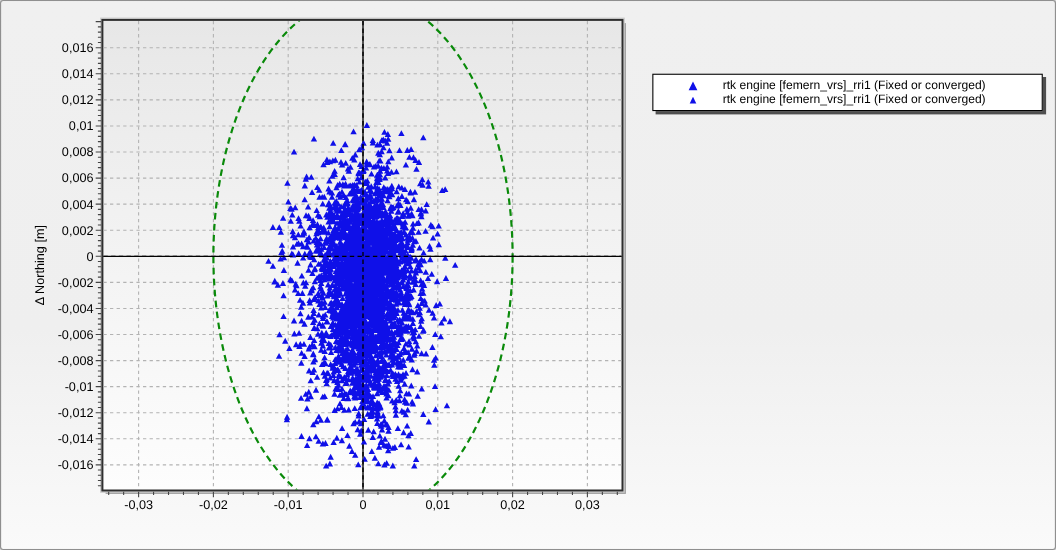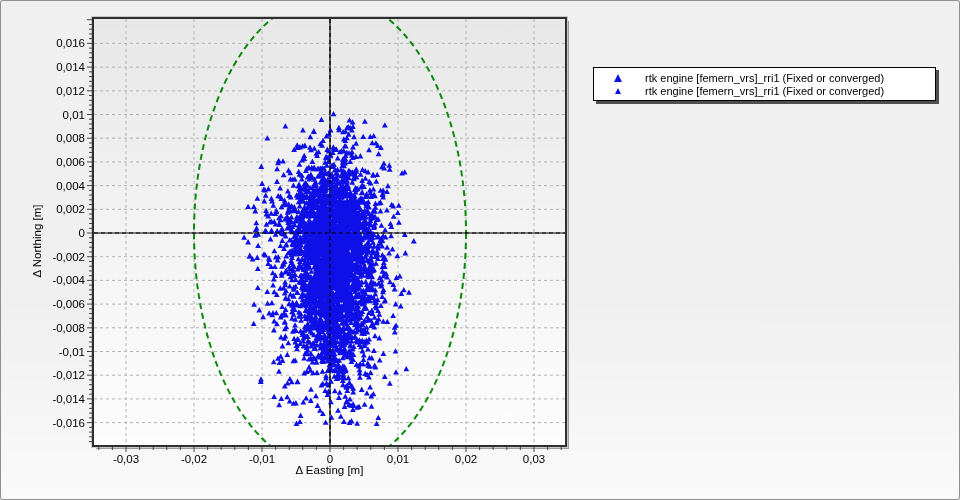--- a/index.html
+++ b/index.html
@@ -17,21 +17,21 @@
     outline:1px solid #c9c9c9;
   }
   #overlay{position:absolute;left:0;top:0;width:960px;height:500px;pointer-events:none;}
   .axis-title{position:absolute;font-size:11.5px;color:#000;white-space:nowrap;}
   #xtitle{left:91px;top:463px;width:475px;text-align:center;}
   #ytitle{left:36px;top:240px;transform:translate(-50%,-50%) rotate(-90deg);}
   #legend{
     position:absolute;left:592px;top:66px;width:337px;
     background:#fff;border:1px solid #000;
     box-shadow:3px 3px 0 #4f4f4f;
-    padding:3px 0 3px 4px;
+    padding:3px 0 3px 16px;
   }
   .lrow{display:flex;align-items:center;height:13.2px;font-size:11px;color:#000;}
   .lmark-box{width:40px;display:flex;justify-content:center;align-items:center;flex:0 0 40px;}
   .ltext{margin-left:7px;white-space:nowrap;}
   .tri-l{width:0;height:0;border-left:4.5px solid transparent;border-right:4.5px solid transparent;border-bottom:8px solid #0f10e8;}
   .tri-s{width:0;height:0;border-left:3.5px solid transparent;border-right:3.5px solid transparent;border-bottom:6.5px solid #0f10e8;}
   .dashline{width:33px;height:3px;}
 </style>
 </head>
 <body>
@@ -233,21 +233,20 @@
         <text x="84" y="283.4" text-anchor="end" font-family="&quot;Liberation Sans&quot;,&quot;DejaVu Sans&quot;,sans-serif" font-size="11.5" fill="#000000">-0,004</text>
         <text x="84" y="307.1" text-anchor="end" font-family="&quot;Liberation Sans&quot;,&quot;DejaVu Sans&quot;,sans-serif" font-size="11.5" fill="#000000">-0,006</text>
         <text x="84" y="330.8" text-anchor="end" font-family="&quot;Liberation Sans&quot;,&quot;DejaVu Sans&quot;,sans-serif" font-size="11.5" fill="#000000">-0,008</text>
         <text x="84" y="354.5" text-anchor="end" font-family="&quot;Liberation Sans&quot;,&quot;DejaVu Sans&quot;,sans-serif" font-size="11.5" fill="#000000">-0,01</text>
         <text x="84" y="378.20000000000005" text-anchor="end" font-family="&quot;Liberation Sans&quot;,&quot;DejaVu Sans&quot;,sans-serif" font-size="11.5" fill="#000000">-0,012</text>
         <text x="84" y="401.9" text-anchor="end" font-family="&quot;Liberation Sans&quot;,&quot;DejaVu Sans&quot;,sans-serif" font-size="11.5" fill="#000000">-0,014</text>
         <text x="84" y="425.6" text-anchor="end" font-family="&quot;Liberation Sans&quot;,&quot;DejaVu Sans&quot;,sans-serif" font-size="11.5" fill="#000000">-0,016</text>
       </g>
     </svg>
 
-  <div id="xtitle" class="axis-title">Δ Easting [m]</div>
   <div id="ytitle" class="axis-title">Δ Northing [m]</div>
 
   <div id="legend">
     <div class="lrow">
       <span class="lmark-box">
           <span class="lmark tri-l" style="border-bottom-color: rgb(15, 16, 232);"></span>
         </span>
       <span class="ltext">rtk engine [femern_vrs]_rri1 (Fixed or converged)</span>
     </div>
     <div class="lrow">

